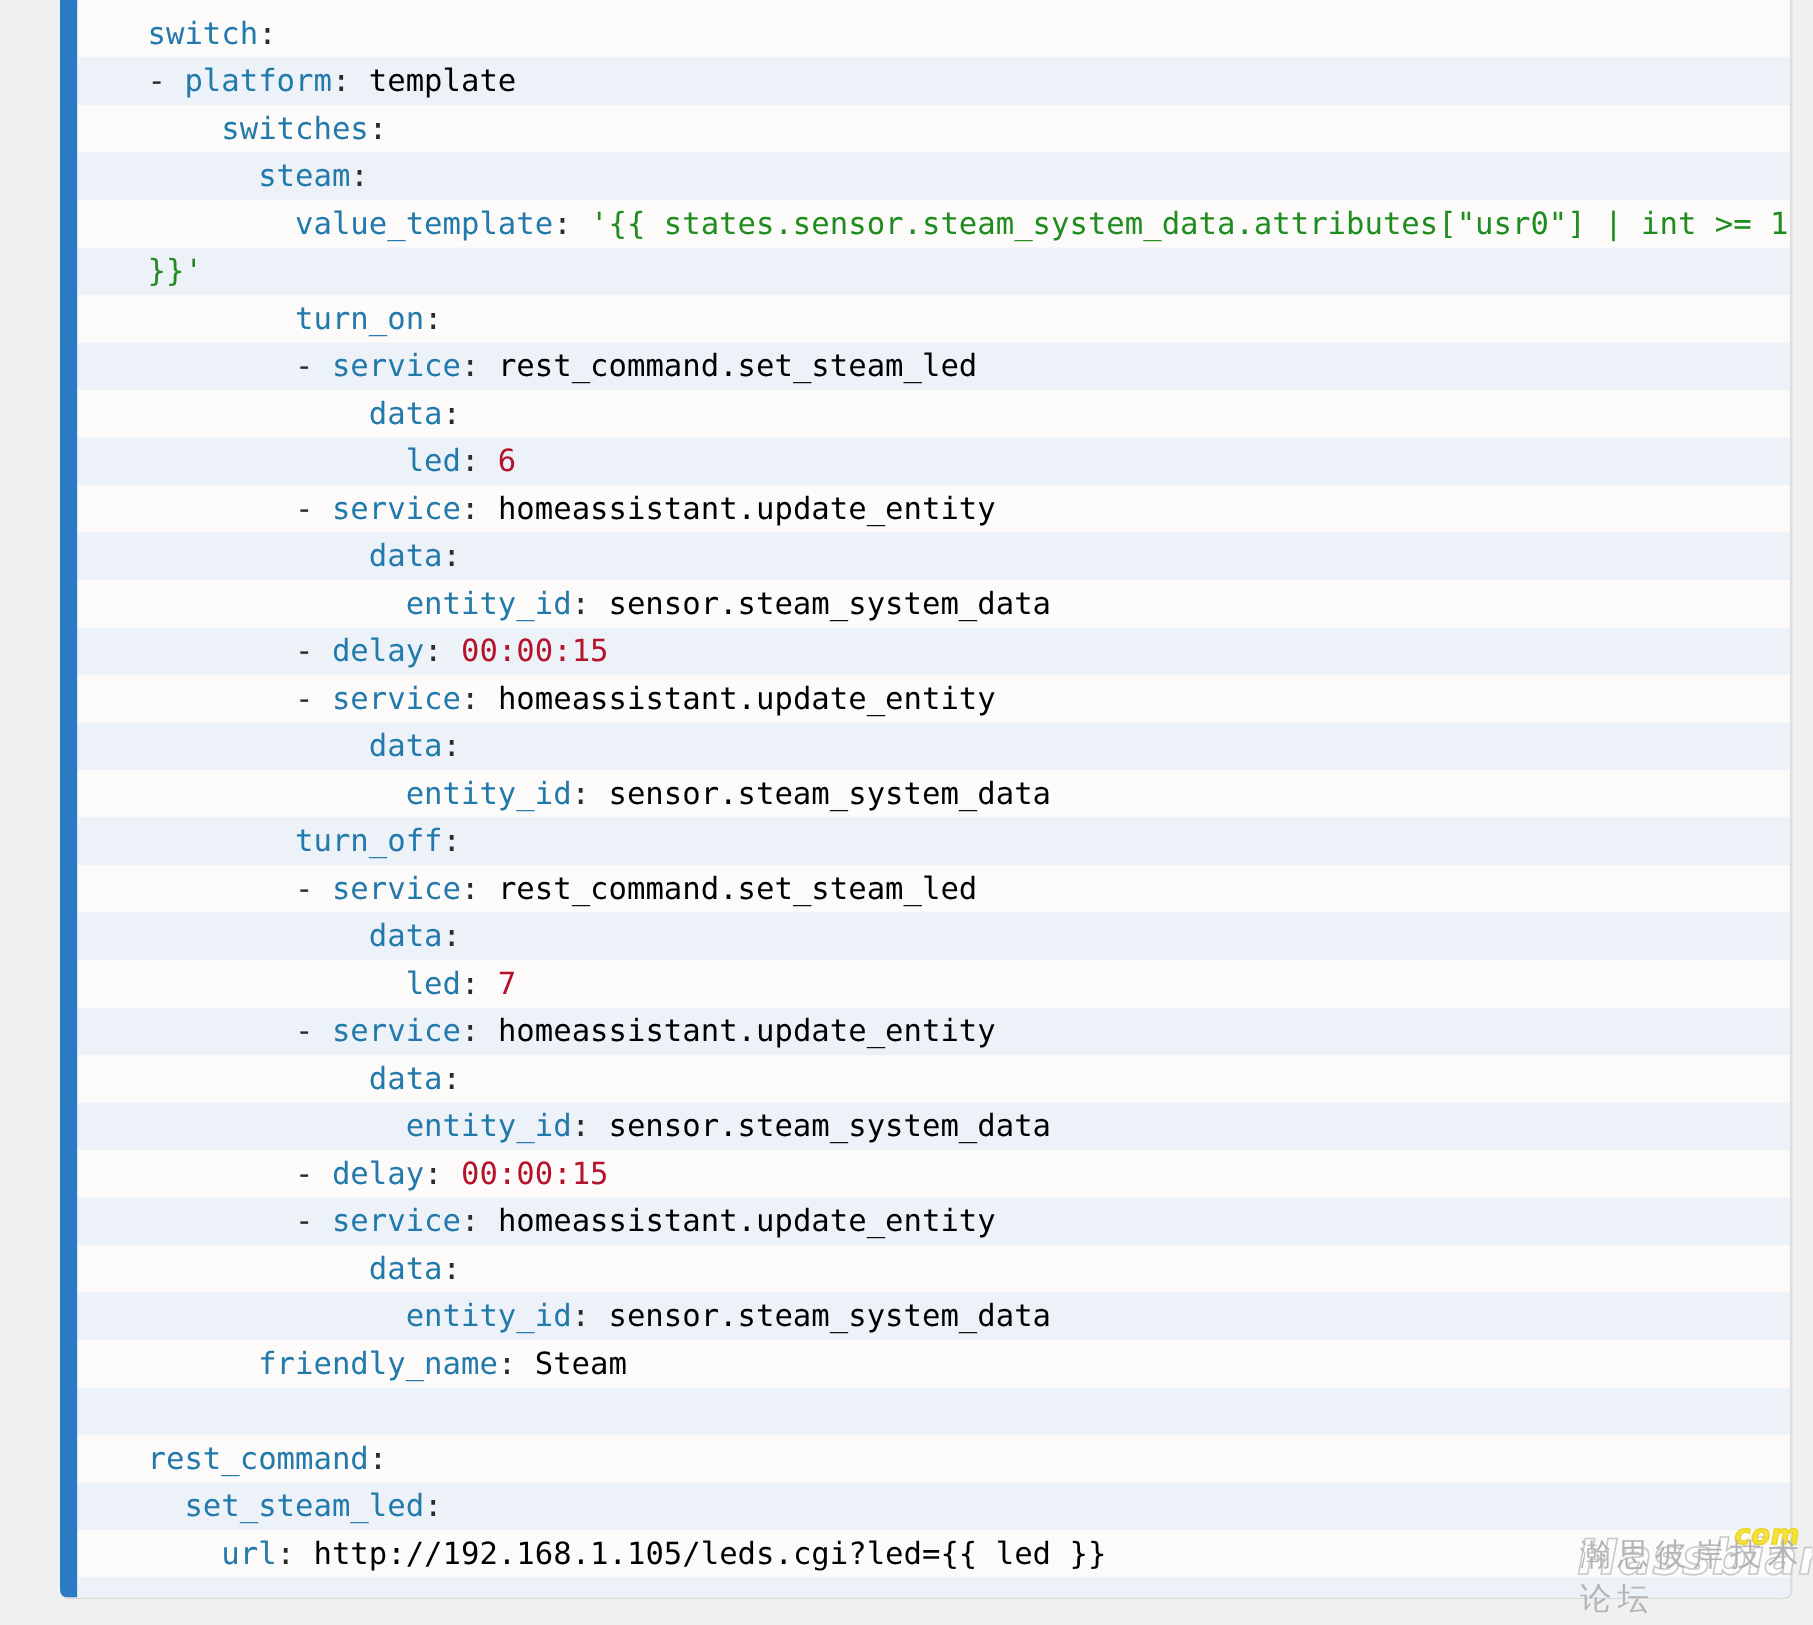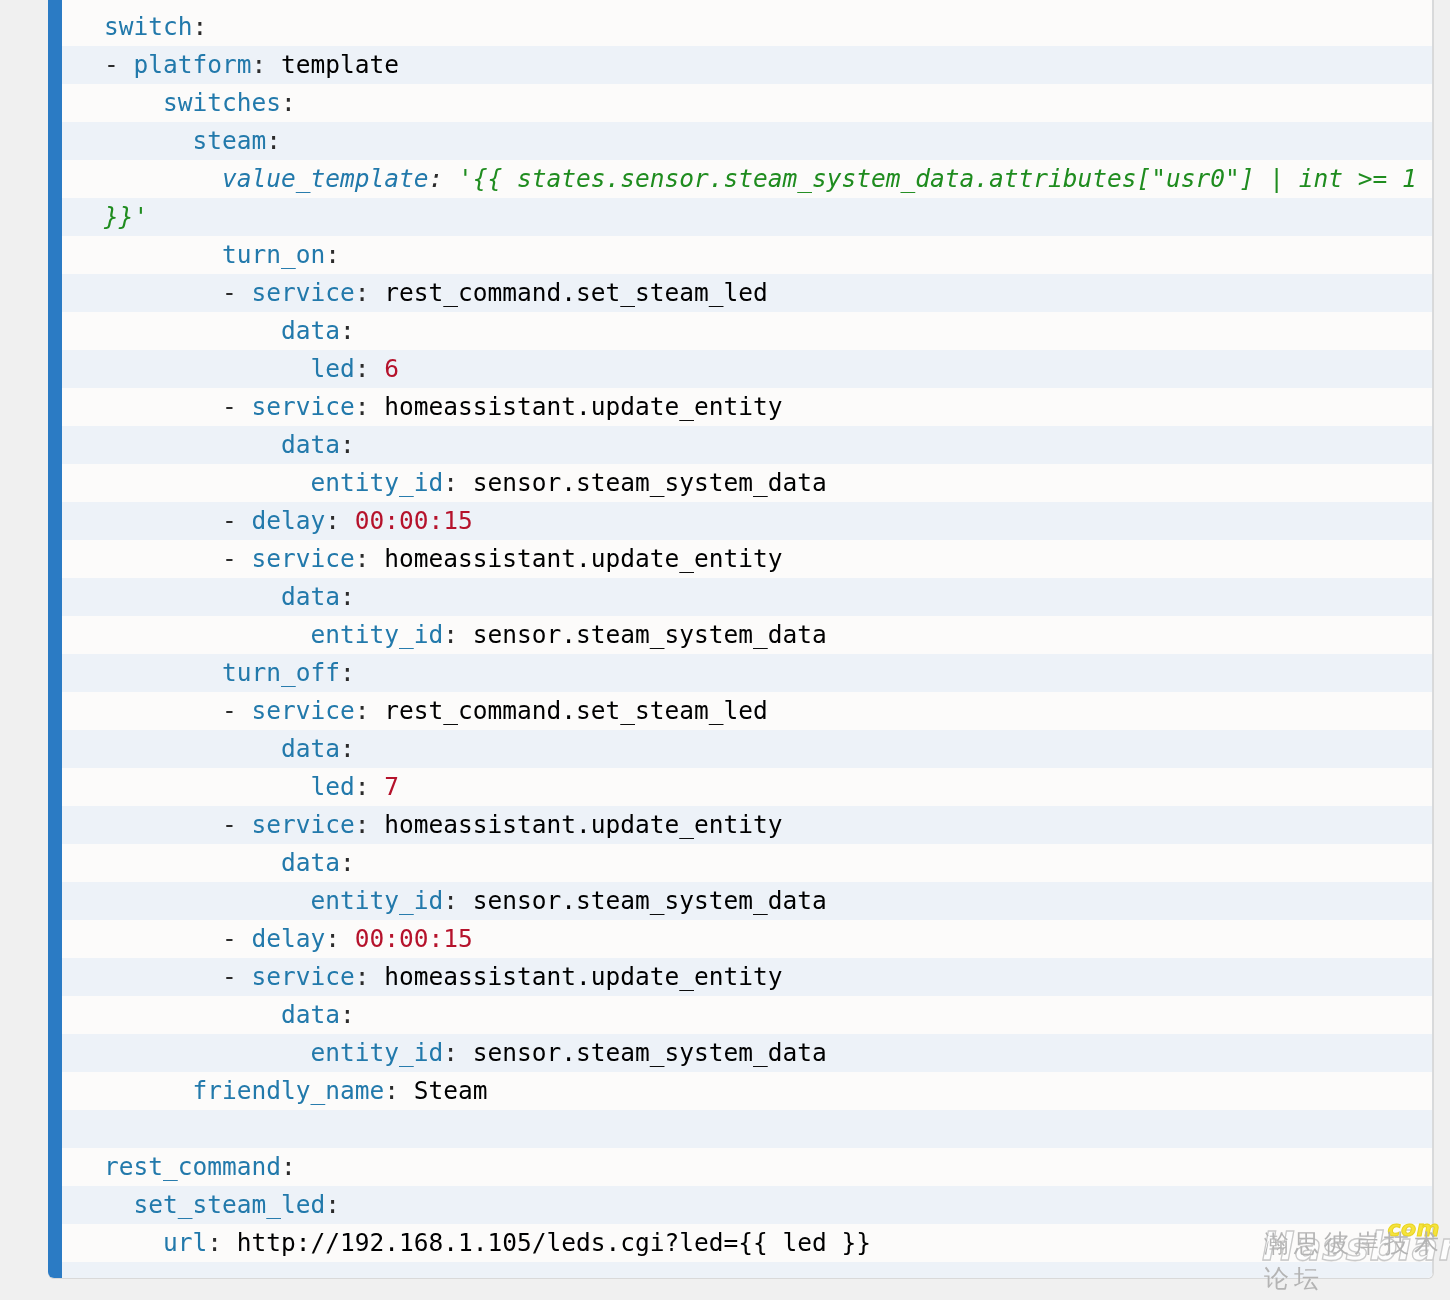--- a/index.html
+++ b/index.html
@@ -69,28 +69,27 @@
     font-size: 24.5px;
     line-height: 38px;
     letter-spacing: 0px;
     white-space: pre;
     color: #1d1d1d;
   }
 
   .ln {
     display: block;
     height: 38px;
-    padding-left: 42px;
+    padding-left: 56px;
     white-space: pre;
   }
   .ln.wrap {
     height: 76px;
     white-space: pre-wrap;
     word-break: break-word;
-    font-style: italic;
   }
   .ln.blank { height: 38px; }
 
   .k  { color: #2279ab; }     
   .p  { color: #2b2b2b; }     
   .v  { color: #000000; }     
   .n  { color: #b5122b; }     
   .s  { color: #1f8c1f; }     
   .d  { color: #2b2b2b; }     
 

